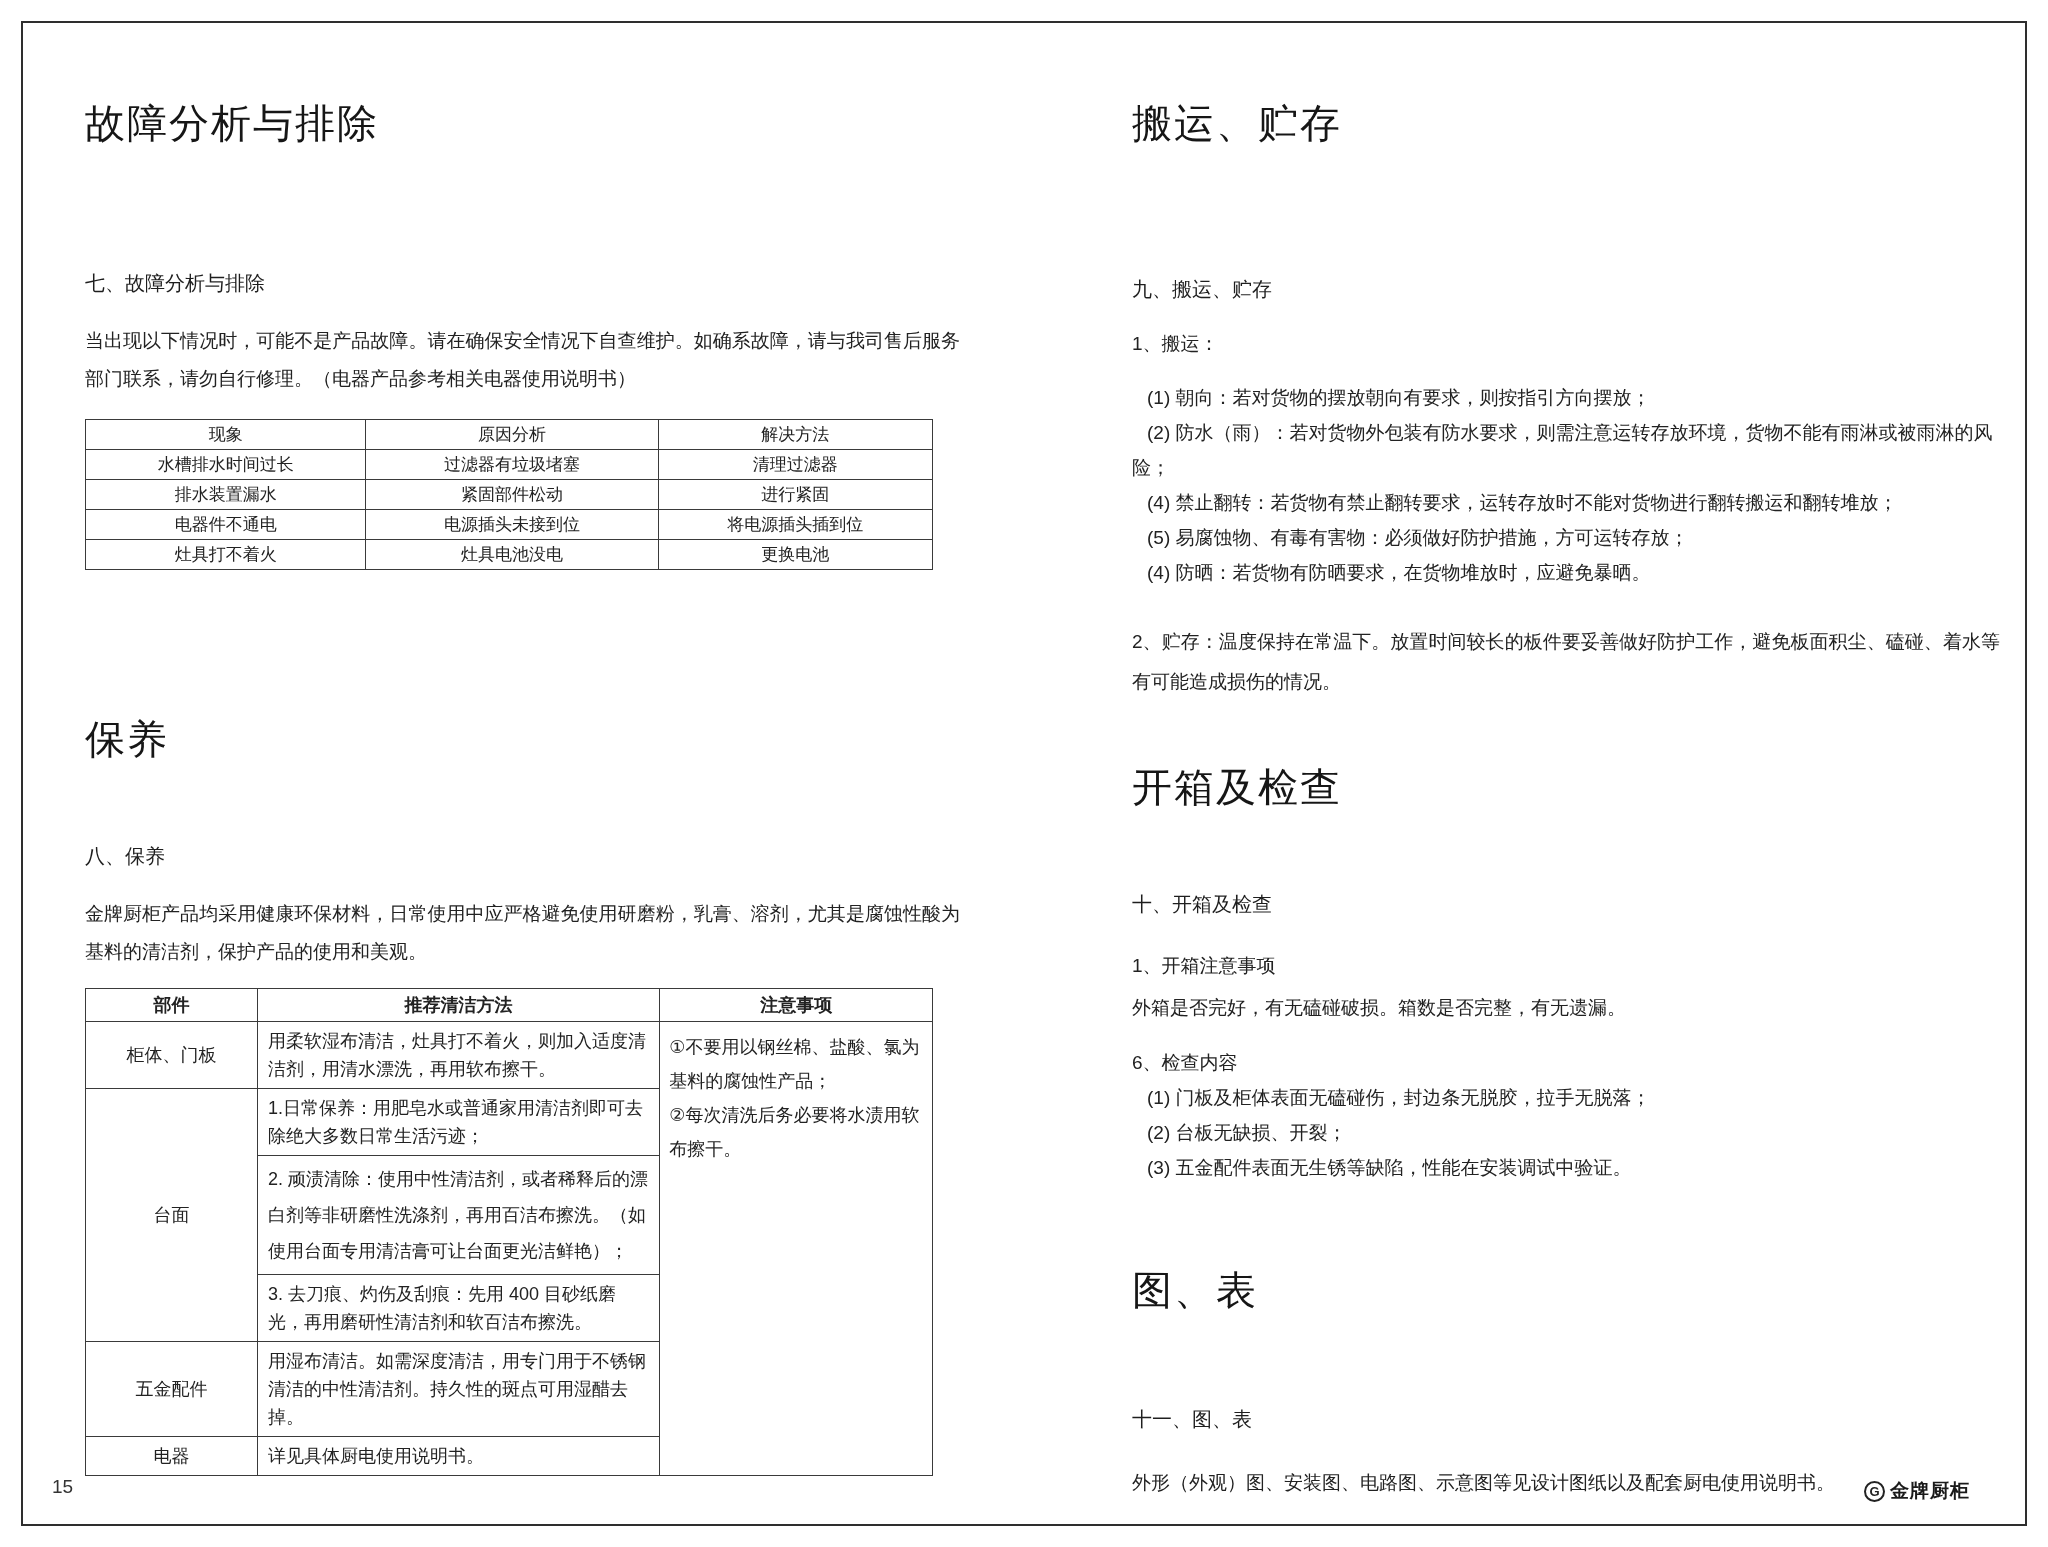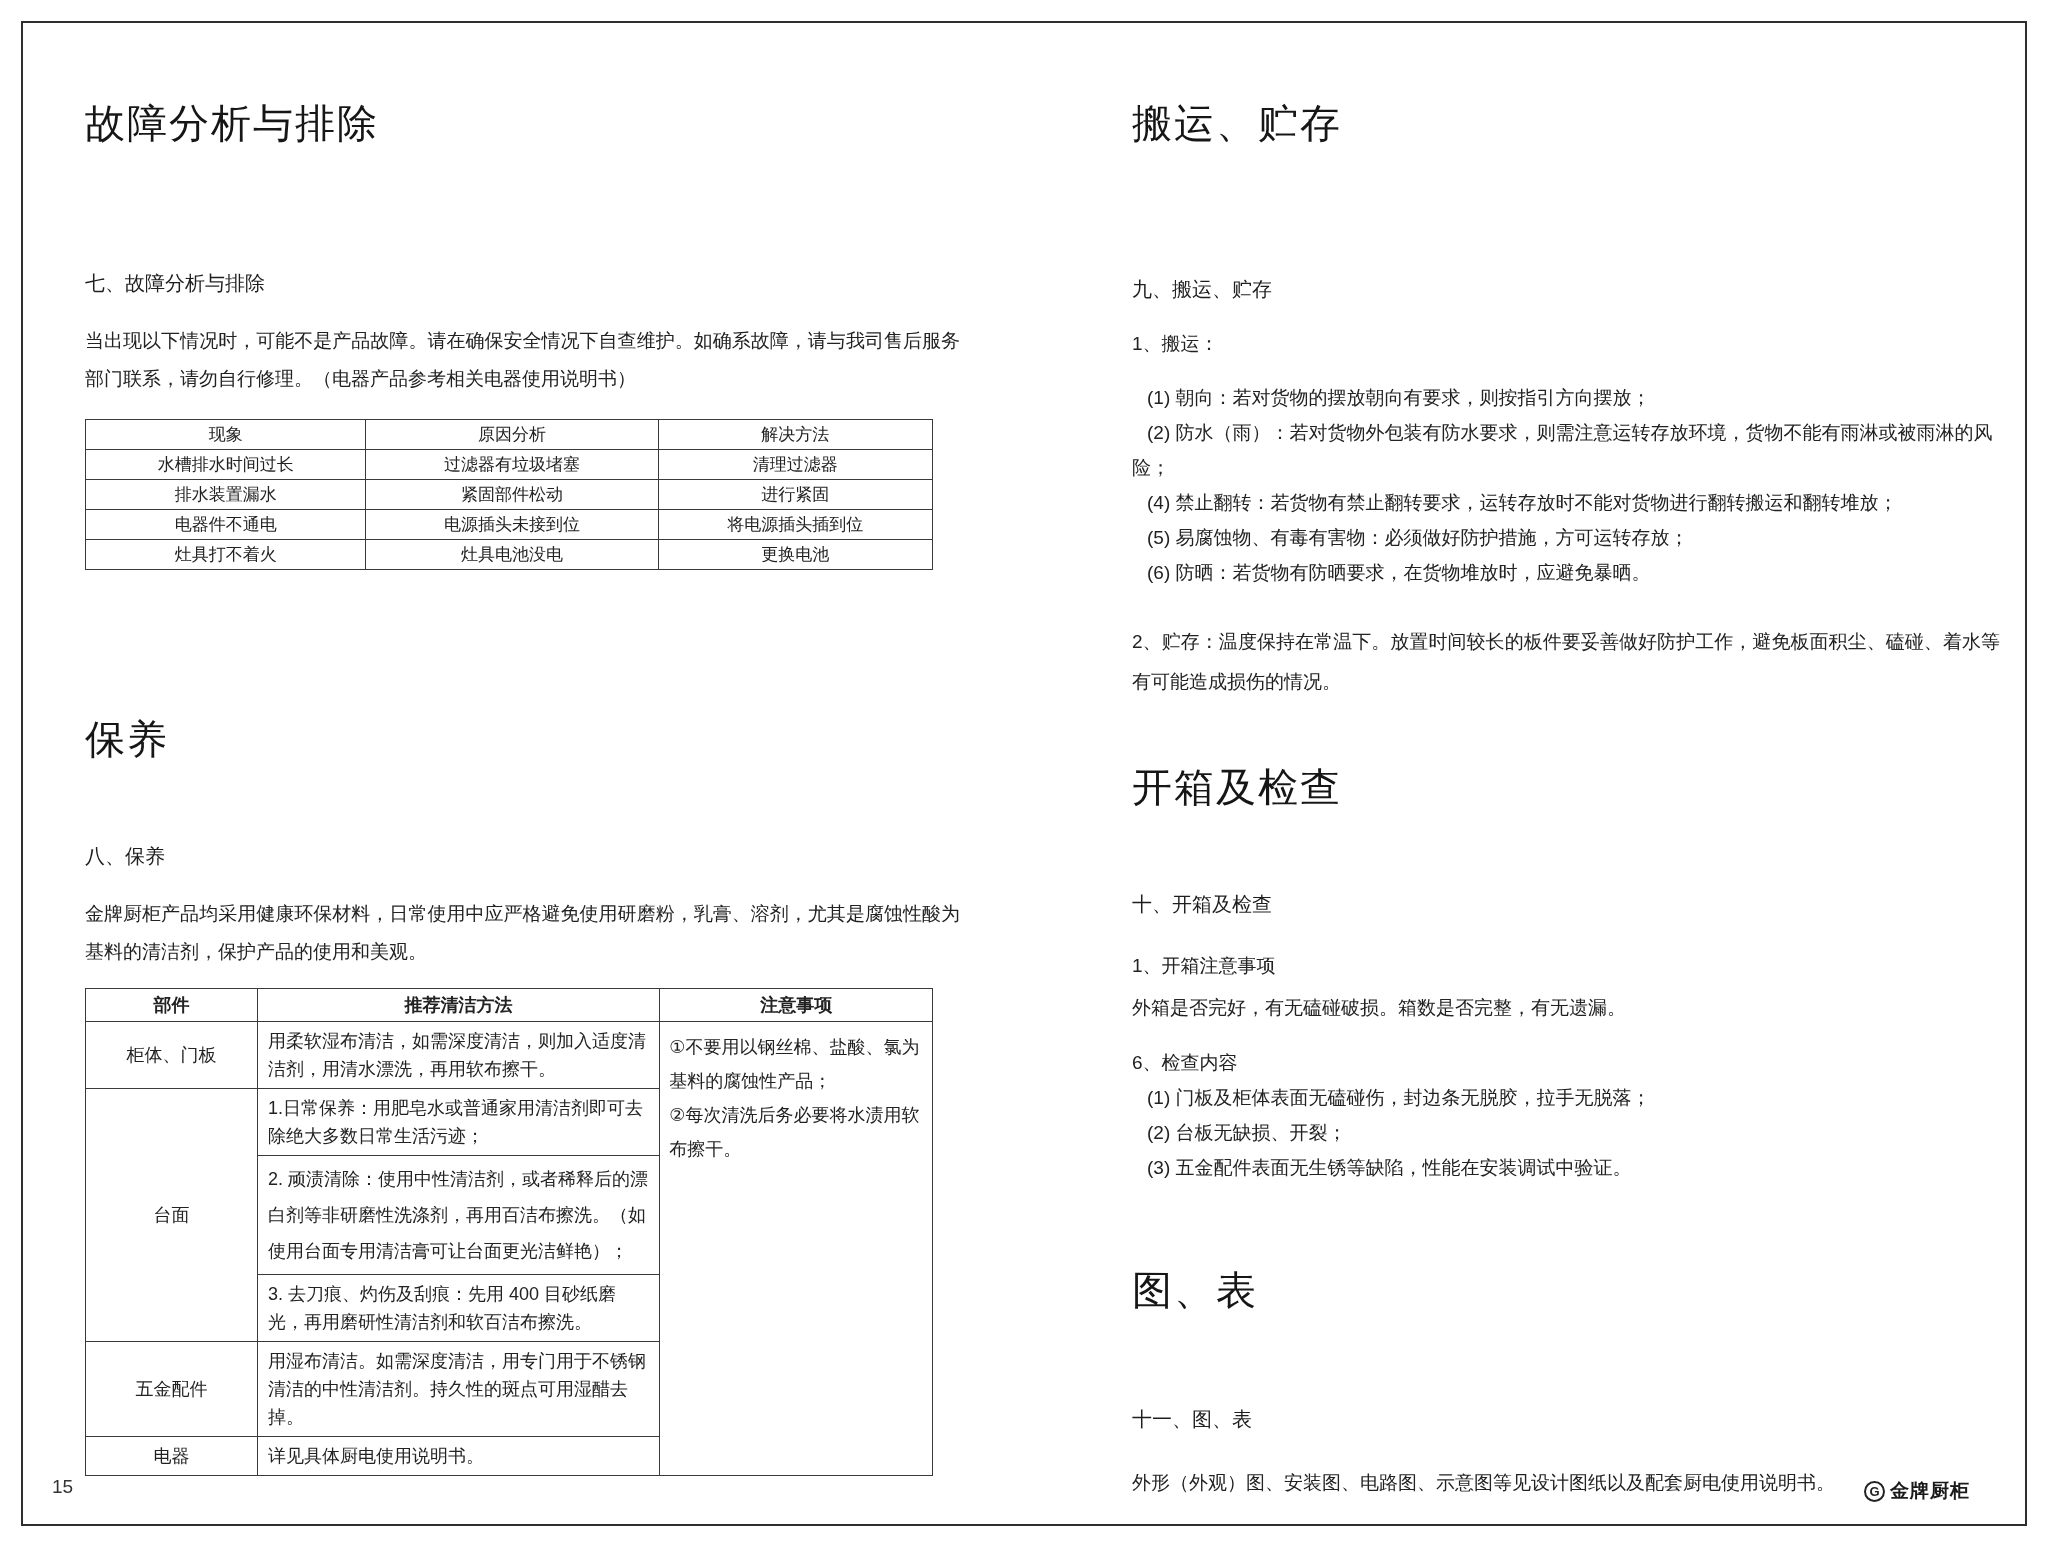--- a/index.html
+++ b/index.html
@@ -115,21 +115,21 @@
           <col style="width:32.2%">
         </colgroup>
       <tbody>
           <tr>
         <th>部件</th>
         <th>推荐清洁方法</th>
         <th>注意事项</th>
       </tr>
       <tr>
         <td class="part">柜体、门板</td>
-        <td class="method">用柔软湿布清洁，如需深度清洁，则加入适度清洁剂，用清水漂洗，再用软布擦干。</td>
+        <td class="method">用柔软湿布清洁，灶具打不着火，则加入适度清洁剂，用清水漂洗，再用软布擦干。</td>
         <td class="notes" rowspan="6">
           <div>①不要用以钢丝棉、盐酸、氯为基料的腐蚀性产品；</div>
           <div>②每次清洗后务必要将水渍用软布擦干。</div>
         </td>
       </tr>
       <tr>
         <td class="part" rowspan="3">台面</td>
         <td class="method">1.日常保养：用肥皂水或普通家用清洁剂即可去除绝大多数日常生活污迹；</td>
       </tr>
       <tr>
@@ -156,21 +156,21 @@
 
     <div class="sec-heading abs" style="top:276px">九、搬运、贮存</div>
 
     <div class="line-label abs" style="top:331px">1、搬运：</div>
 
     <div class="list-block abs" style="top:380px;width:868px">
       <div class="li">(1) 朝向：若对货物的摆放朝向有要求，则按指引方向摆放；</div>
       <div class="li">(2) 防水（雨）：若对货物外包装有防水要求，则需注意运转存放环境，货物不能有雨淋或被雨淋的风险；</div>
       <div class="li">(4) 禁止翻转：若货物有禁止翻转要求，运转存放时不能对货物进行翻转搬运和翻转堆放；</div>
       <div class="li">(5) 易腐蚀物、有毒有害物：必须做好防护措施，方可运转存放；</div>
-      <div class="li">(6) 防晒：若货物有防晒要求，在货物堆放时，应避免暴晒。</div>
+      <div class="li">(4) 防晒：若货物有防晒要求，在货物堆放时，应避免暴晒。</div>
     </div>
 
     <div class="para2 abs" style="top:622px;width:868px">2、贮存：温度保持在常温下。放置时间较长的板件要妥善做好防护工作，避免板面积尘、磕碰、着水等有可能造成损伤的情况。</div>
 
     <h1 class="h1 abs" style="top:760px">开箱及检查</h1>
 
     <div class="sec-heading abs" style="top:891px">十、开箱及检查</div>
 
     <div class="line-label abs" style="top:953px">1、开箱注意事项</div>
 

